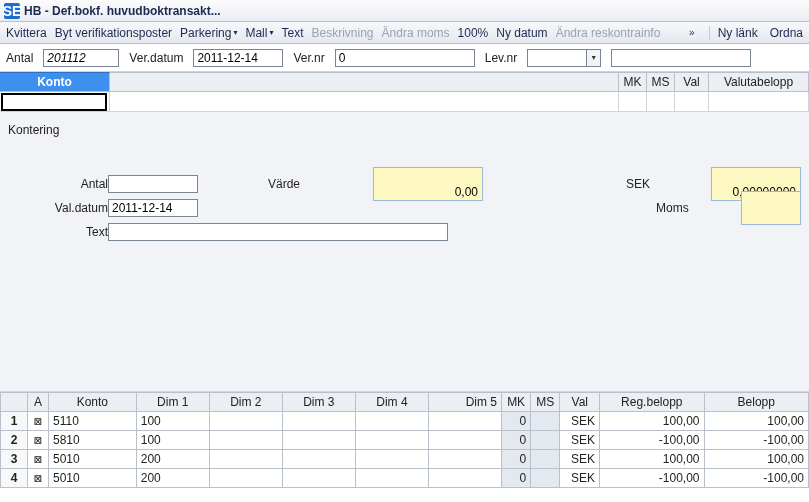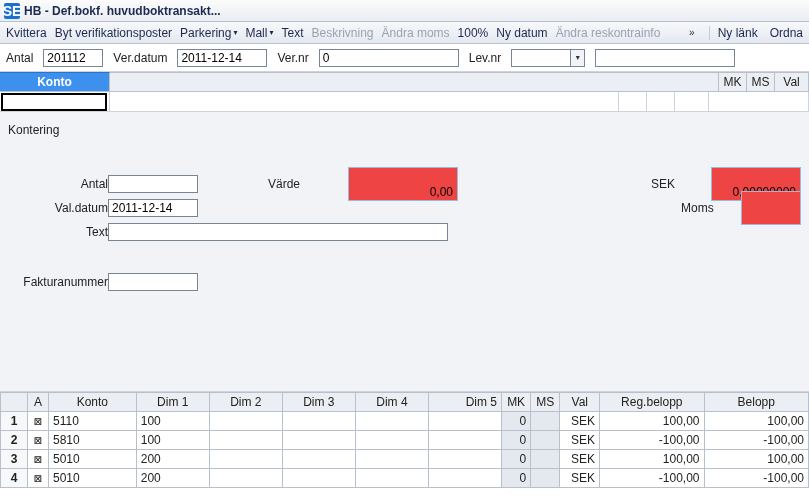--- a/index.html
+++ b/index.html
@@ -9,37 +9,37 @@
 .titlebar .title { font-weight:bold; color:#1c2a50; }
 .toolbar { height:22px; background:linear-gradient(to bottom,#f7f8fa,#e4e8ef); border-bottom:1px solid #b8c0cc; display:flex; align-items:center; padding:0 6px; gap:8px; position:relative; }
 .toolbar .item { color:#1c2a50; cursor:pointer; white-space:nowrap; display:flex; align-items:center; gap:2px; }
 .toolbar .item.disabled { color:#9aa3b0; cursor:default; }
 .toolbar .chev { font-size:8px; }
 .toolbar .overflow { margin-left:auto; color:#1c2a50; font-size:10px;}
 .toolbar .right { display:flex; gap:12px; margin-left:6px; border-left:1px solid #c6ccd6; padding-left:8px;}
 .formbar { height:28px; border-bottom:1px solid #cfd4dc; display:flex; align-items:center; padding:0 6px; gap:10px; }
 .formbar label { color:#222; }
 .inp { height:18px; border:1px solid #7a8594; background:#fff; padding:0 3px; }
-.inp.w60{width:60px;} .inp.w90{width:90px;} .inp.w140{width:140px;}
+.inp.w60{width:76px;font-style:italic;} .inp.w90{width:90px;} .inp.w140{width:140px;}
 .dd { width:14px; height:18px; border:1px solid #7a8594; border-left:none; background:#f1f3f7; display:inline-flex; align-items:center; justify-content:center; font-size:8px; color:#333; }
 
 .gridhead { height:20px; display:flex; border-bottom:1px solid #b8c0cc; }
 .gridhead .cell { border-right:1px solid #b8c0cc; border-top:1px solid #b8c0cc; background:#ebeef3; display:flex; align-items:center; justify-content:center; font-weight:normal; color:#222; }
 .gridhead .konto { background:#3e90ef; color:#fff; font-weight:bold; width:110px; border-top:1px solid #2f72c1; }
 .gridhead .spacer { flex:1; background:#ebeef3; }
 .gridhead .mk{width:28px;} .gridhead .ms{width:28px;} .gridhead .val{width:34px;} .gridhead .vb{width:100px;}
 .gridrow { height:20px; display:flex; border-bottom:1px solid #cfd4dc; }
 .gridrow .cell { border-right:1px solid #cfd4dc; display:flex; align-items:center; padding:0 3px; }
 .kontoinput { width:106px; height:18px; border:2px solid #000; background:#fff; margin:1px; }
 
 .panel { background:#f1f3f7; border-bottom:1px solid #cfd4dc; padding:6px 8px 12px 8px; height:280px; }
 .panel .row { display:flex; align-items:center; height:24px; }
 .panel label { color:#222; display:inline-block; }
 .lab { width:100px;text-align:right; }
-.readonly { background:#ef4444; border:1px solid #9db9d8; text-align:right; padding:16px 4px; }
+.readonly { background:#fef9c3; border:1px solid #9db9d8; text-align:right; padding:16px 4px;margin-left:25px; }
 .readonly.w100{width:110px; height:18px; line-height:16px;}
 .readonly.w90{width:90px; height:18px; line-height:16px;}
 
 .tablewrap { overflow:hidden; }
 table.grid { border-collapse:collapse; width:100%; }
 table.grid th, table.grid td { border:1px solid #b8c0cc; height:19px; padding:0 4px; font-weight:normal; color:#222; }
 table.grid th { background:#ebeef3; }
 table.grid td.right { text-align:right; }
 table.grid td.cross { font-family: monospace; font-size:13px; text-align:center; padding:0; }
 table.grid td.acol { font-weight:bold; text-align:center; background:#f7f8fa; }
@@ -93,20 +93,21 @@
   </span>
   <input class="inp w140" style="">
 </div>
 
 <div class="gridhead">
   <div class="cell konto">Konto</div>
   <div class="cell spacer"></div>
   <div class="cell mk">MK</div>
   <div class="cell ms">MS</div>
   <div class="cell val">Val</div>
+  <div class="cell vb">Valutabelopp</div>
 </div>
 <div class="gridrow">
   <div class="cell" style="width:110px;padding:0;">
       <input class="kontoinput" style="">
     </div>
   <div class="cell" style="flex:1;"></div>
   <div class="cell" style="width:28px;"></div>
   <div class="cell" style="width:28px;"></div>
   <div class="cell" style="width:34px;"></div>
   <div class="cell" style="width:100px;"></div>
@@ -133,24 +134,20 @@
     <div style="flex:1;"></div>
     <label style="width:60px;">Moms</label>
     <div class="readonly" style="width:60px;height:18px;"></div>
   </div>
   <div class="row">
     <label class="lab">Text</label>
     <input class="inp" style="width: 340px;">
   </div>
   <div style="height:16px;"></div>
   <div style="height:10px;"></div>
-  <div class="row">
-    <label class="lab">Fakturanummer</label>
-    <input class="inp w90" style="">
-  </div>
 </div>
 
 <div class="tablewrap">
   <table class="grid">
     <thead>
       <tr>
         <th style="width:26px;"></th>
         <th style="width:20px;">A</th>
         <th style="width:84px;">Konto</th>
         <th style="width:70px;">Dim 1</th>

